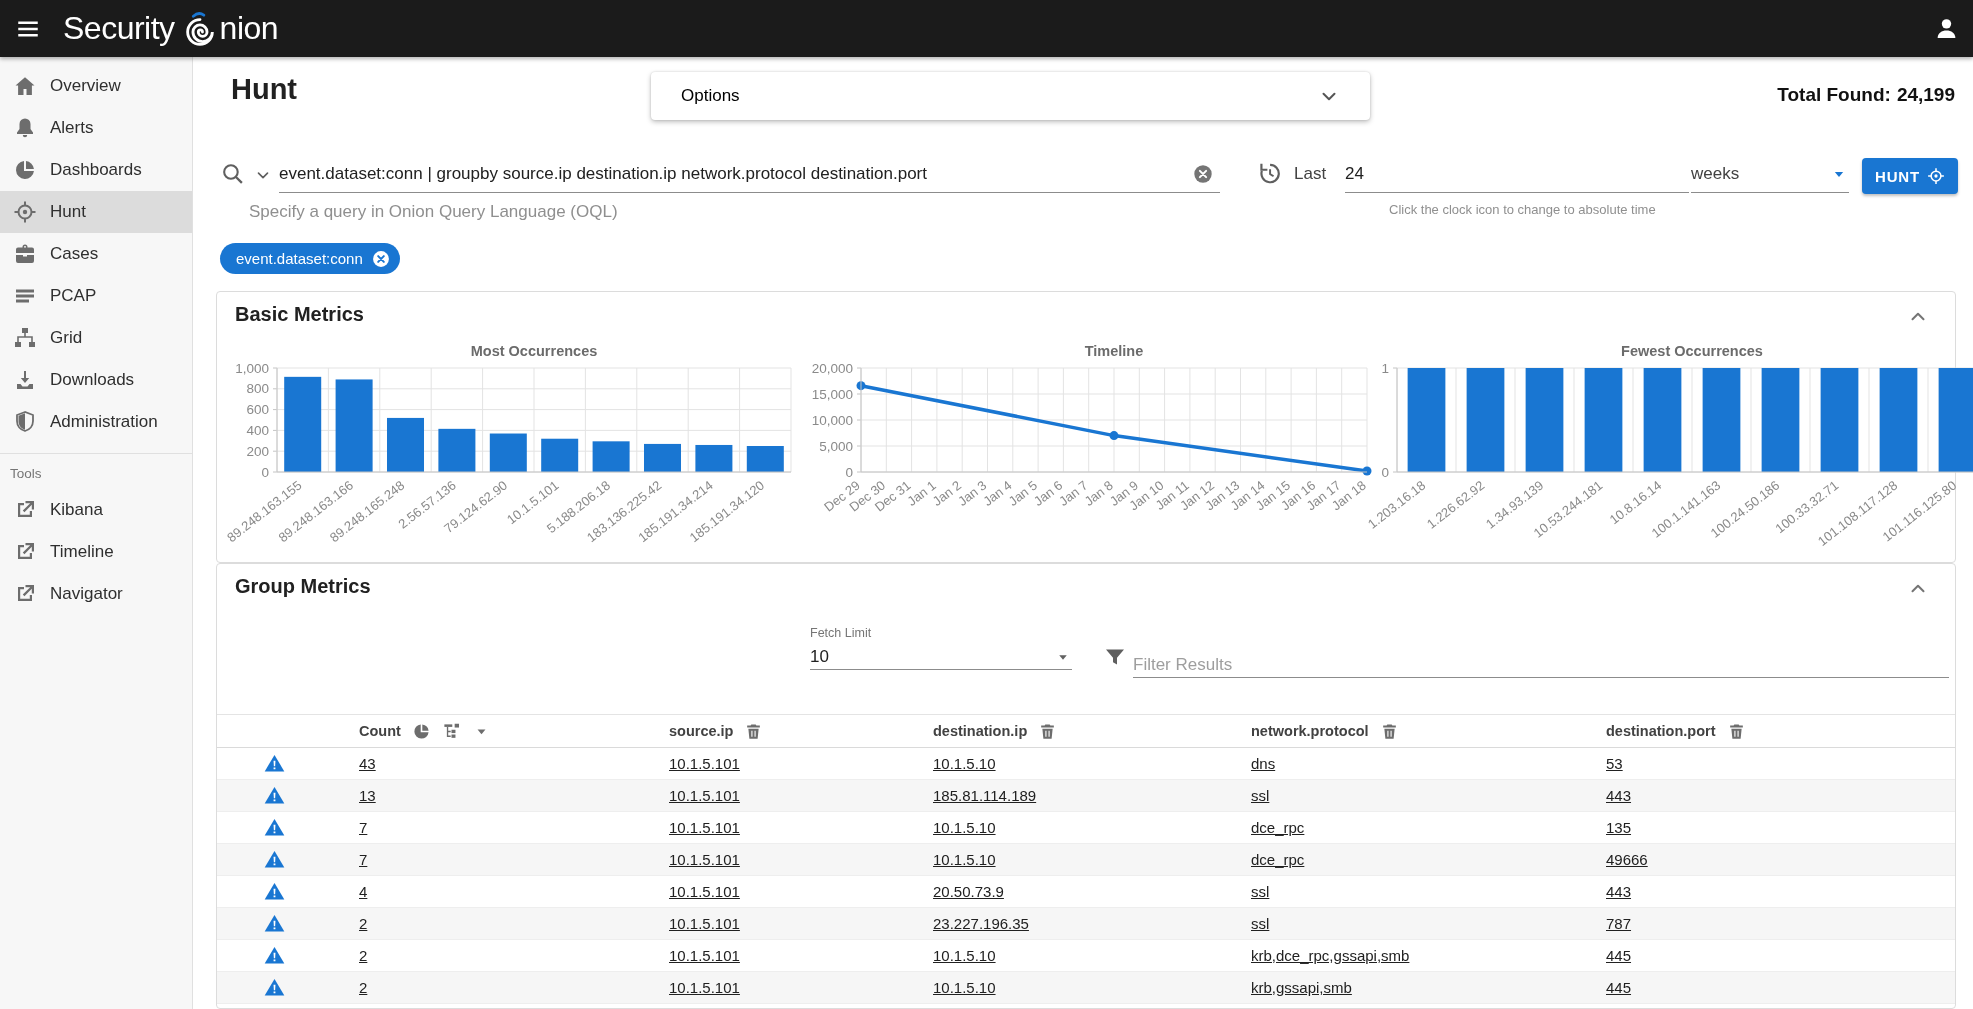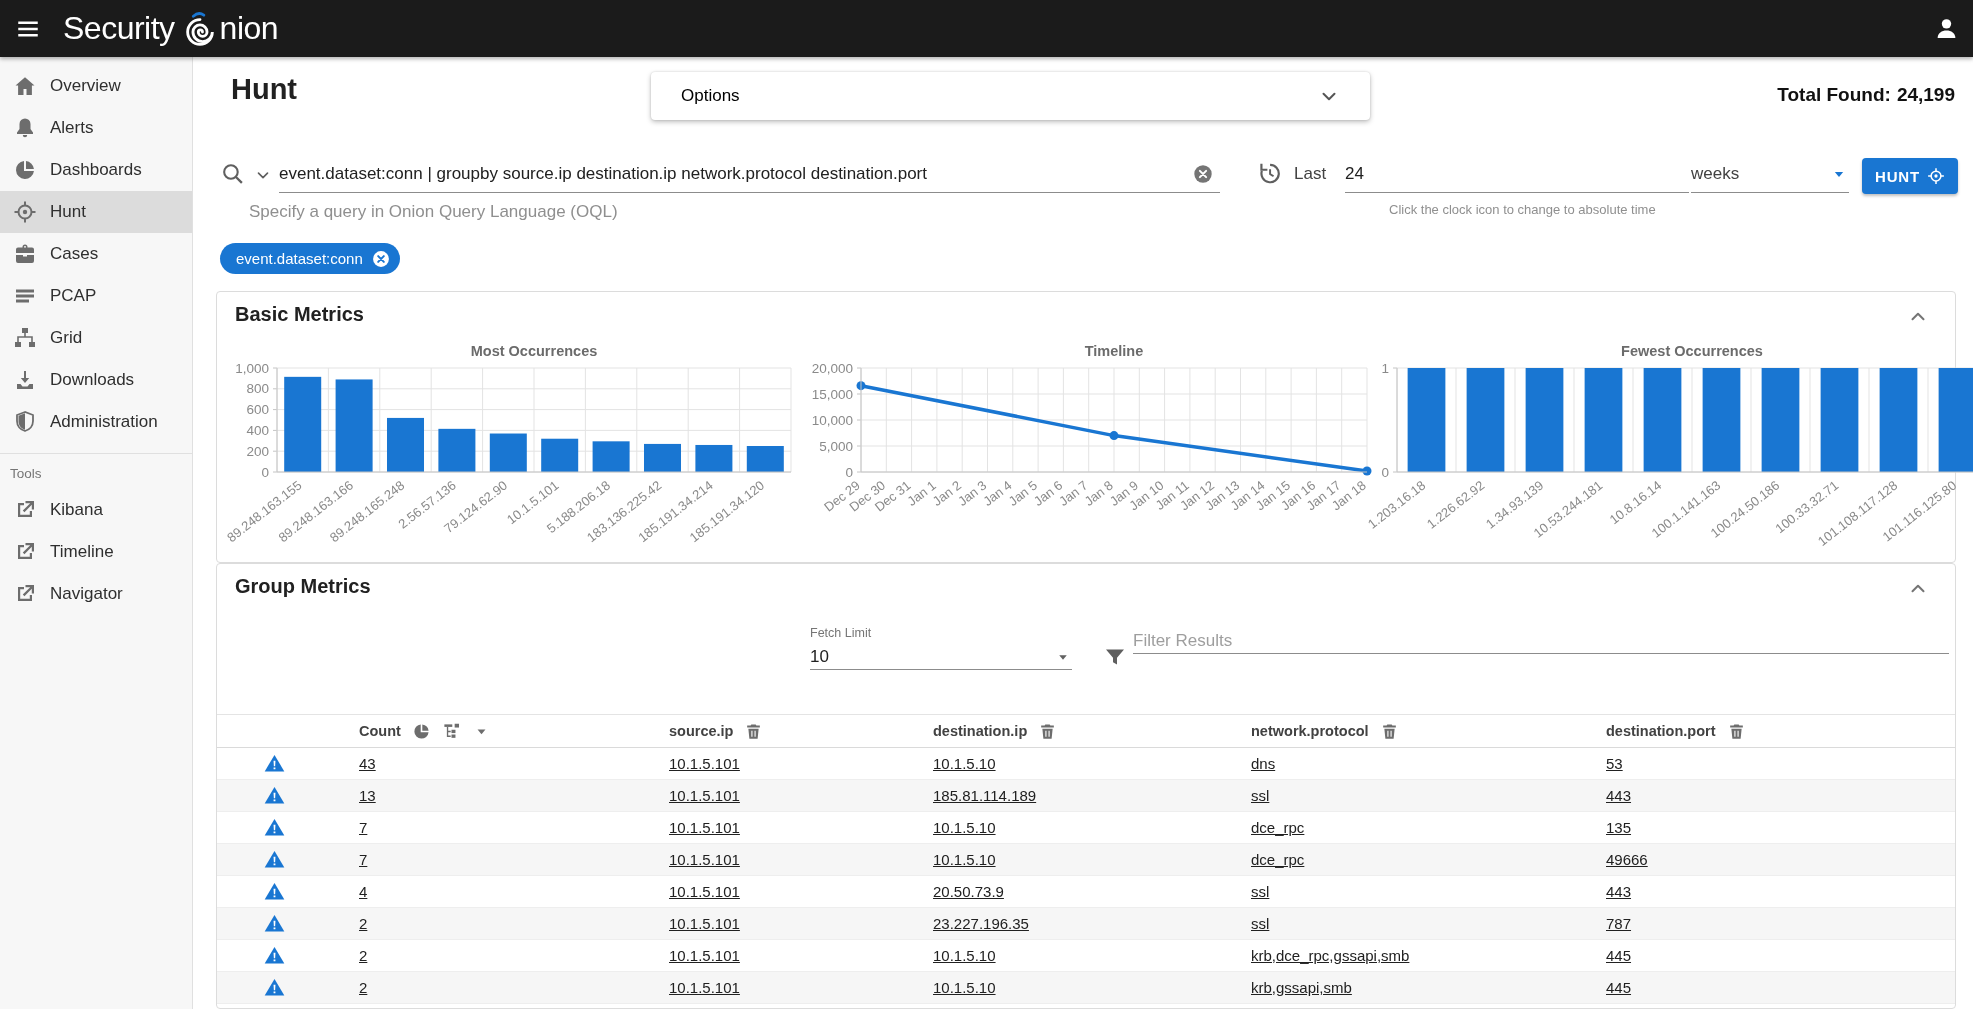--- a/index.html
+++ b/index.html
@@ -88,21 +88,21 @@
   .lineseries { fill:none; stroke:var(--accent); stroke-width:3.5; }
   .dot { fill:var(--accent); }
 
   
   .fetch-label { position:absolute; left:593px; top:62px; font-size:12.5px; color:#757575; }
   .fetch-value { position:absolute; left:593px; top:80px; width:262px; height:26px; border-bottom:1px solid #8c8c8c;
     display:flex; align-items:center; justify-content:space-between; cursor:pointer; }
   .fetch-value .fv { font-size:17px; color:#212121;text-align:right; }
   .fetch-value .icn { width:18px; height:18px; color:#616161; }
   .filter-icon { position:absolute; left:886px; top:81px; width:24px; height:24px; color:#5f5f5f; }
-  .filter-field { position:absolute; left:916px; top:64px; width:816px; height:26px; border-bottom:1px solid #8c8c8c; }
+  .filter-field { position:absolute; left:916px; top:88px; width:816px; height:26px; border-bottom:1px solid #8c8c8c; }
   .filter-field input { width:100%; height:100%; border:0; outline:none; background:transparent;
     font:17px "Liberation Sans",sans-serif; color:#212121; }
   .filter-field input::placeholder { color:#9e9e9e; }
 
   
   .gtable { position:absolute; left:0; top:150px; width:1738px; }
   .gt-head { display:grid; grid-template-columns:115px 310px 264px 318px 355px 1fr; height:34px;
     border-top:1px solid #e4e4e4; border-bottom:1px solid #dadada; align-items:center; }
   .gt-head .th { padding-left:27px; font-size:14.5px; font-weight:700; color:#424242;
     display:flex; align-items:center; gap:11px; }

